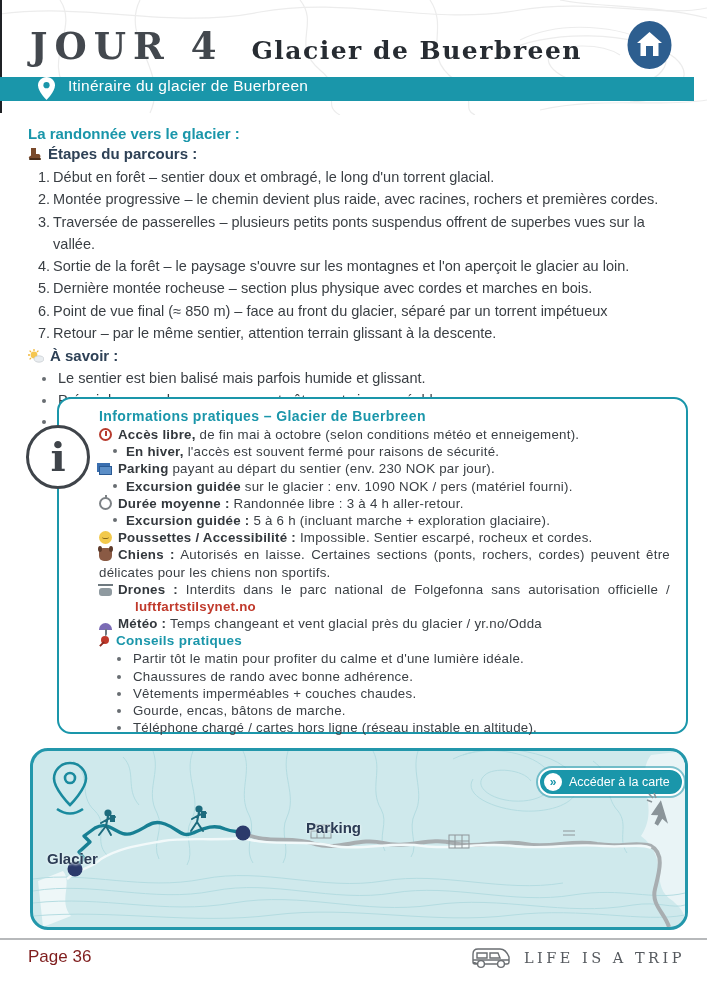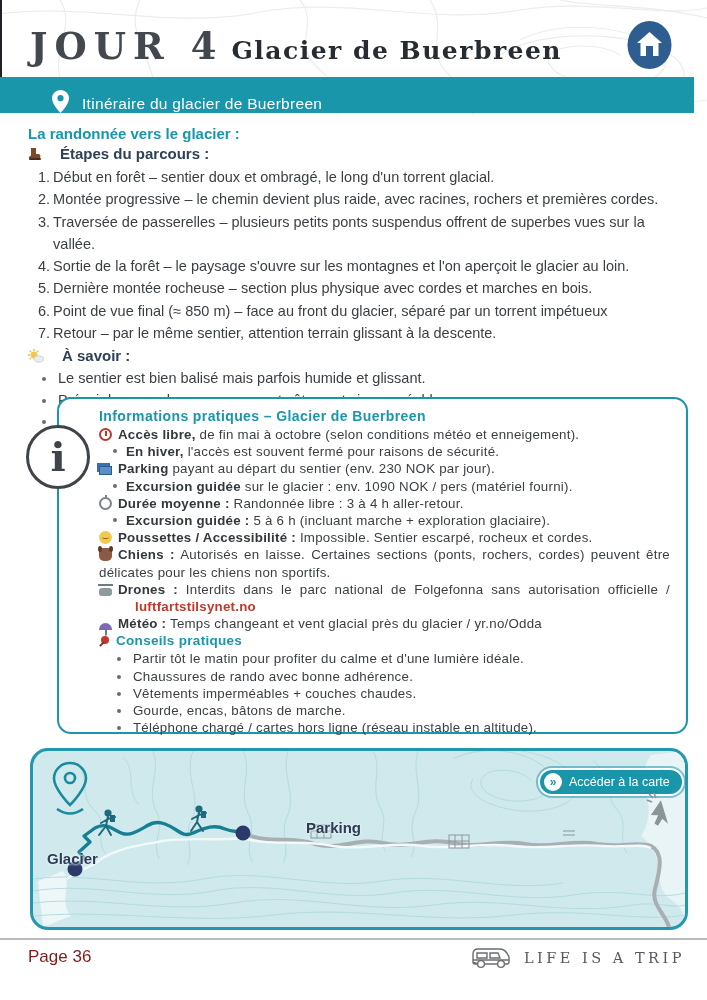--- a/index.html
+++ b/index.html
@@ -2,33 +2,33 @@
 <html style="--teal: #1a96aa; --navy: #2e4156; --body: #3a3f44; --red: #c0392b; --home_blue: #2d5e8f; --mapbg: #cfe9ec; --dot_navy: #2b3a6b; --trail: #177f93;"><head>
 <meta charset="utf-8">
 <style>
   * { margin:0; padding:0; box-sizing:border-box; }
   body { background:#ffffff; font-family:"Liberation Sans", sans-serif; }
   .page { position:relative; width:707px; height:1000px; background:#fff; overflow:hidden; margin:0 auto; }
 
   
   .hdr-contours { position:absolute; top:0; left:0; pointer-events:none; }
   .edge-line { position:absolute; left:0; top:0; width:2px; height:113px; background:#1f2125; }
-  .header { position:absolute; top:24px; left:30px; display:flex; align-items:baseline; gap:8px; }
+  .header { position:absolute; top:24px; left:30px; display:flex; align-items:baseline; gap:28px; }
   .day-label { font-family:"DejaVu Serif", serif; font-size:37px; font-weight:600; letter-spacing:7px; color:#43484e; }
   .day-title { font-family:"DejaVu Serif", serif; font-size:25px; font-weight:bold; letter-spacing:1.5px; color:#272c32; }
   .home-btn { position:absolute; left:626px; top:20px; width:47px; height:50px; border:none; background:transparent; cursor:pointer; }
 
   
-  .banner { position:absolute; top:77px; left:0; width:694px; height:36px; background:var(--teal); display:flex; align-items:flex-end; padding-left:52px; gap:13px; }
+  .banner { position:absolute; top:77px; left:0; width:694px; height:24px; background:var(--teal); display:flex; align-items:flex-start; padding-left:38px; gap:13px; }
   .banner-label { color:#fff; font-size:15.5px; font-weight:500; letter-spacing:.3px; }
 
   
   .content { position:absolute; top:125px; left:28px; width:662px; color:var(--body); }
   .intro-head { color:var(--teal); font-weight:bold; font-size:15px; }
-  .sec-head { display:flex; align-items:center; gap:18px; color:var(--navy); font-weight:bold; font-size:15px; margin:3px 0 4px 0; }
+  .sec-head { display:flex; align-items:center; gap:6px; color:var(--navy); font-weight:bold; font-size:15px; margin:3px 0 4px 0; }
   .steps-list { margin-left:10px; }
   .oli { display:flex; font-size:14.5px; line-height:22.3px; color:var(--body); }
   .oli .num { flex:0 0 auto; margin-right:3px; }
   .know-list { margin-left:8px; margin-top:2px; }
   .uli { display:flex; align-items:flex-start; font-size:14.5px; line-height:21.5px; color:var(--body); }
   .uli .blt { flex:0 0 auto; width:4px; height:4px; border-radius:50%; background:#686d72; margin:9px 12px 0 6px; }
 
   
   .infobox { position:absolute; top:397px; left:57px; width:631px; height:337px; border:2.5px solid var(--teal); border-radius:14px; background:#fff; padding:8px 16px 6px 40px; }
   .info-badge { position:absolute; left:-33px; top:26px; width:64px; height:64px; background:#fff; border:3.5px solid #3f444a; border-radius:50%; display:flex; align-items:center; justify-content:center; font-family:"DejaVu Serif", serif; font-weight:bold; font-size:40px; color:#3f444a; line-height:1; }

